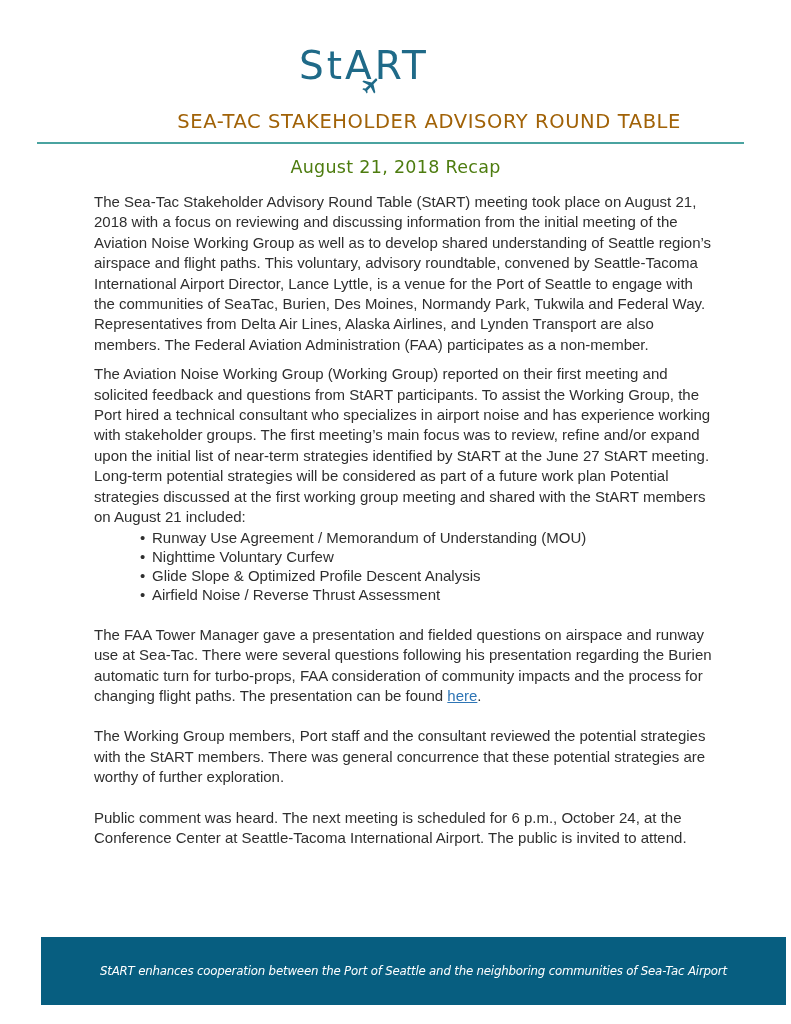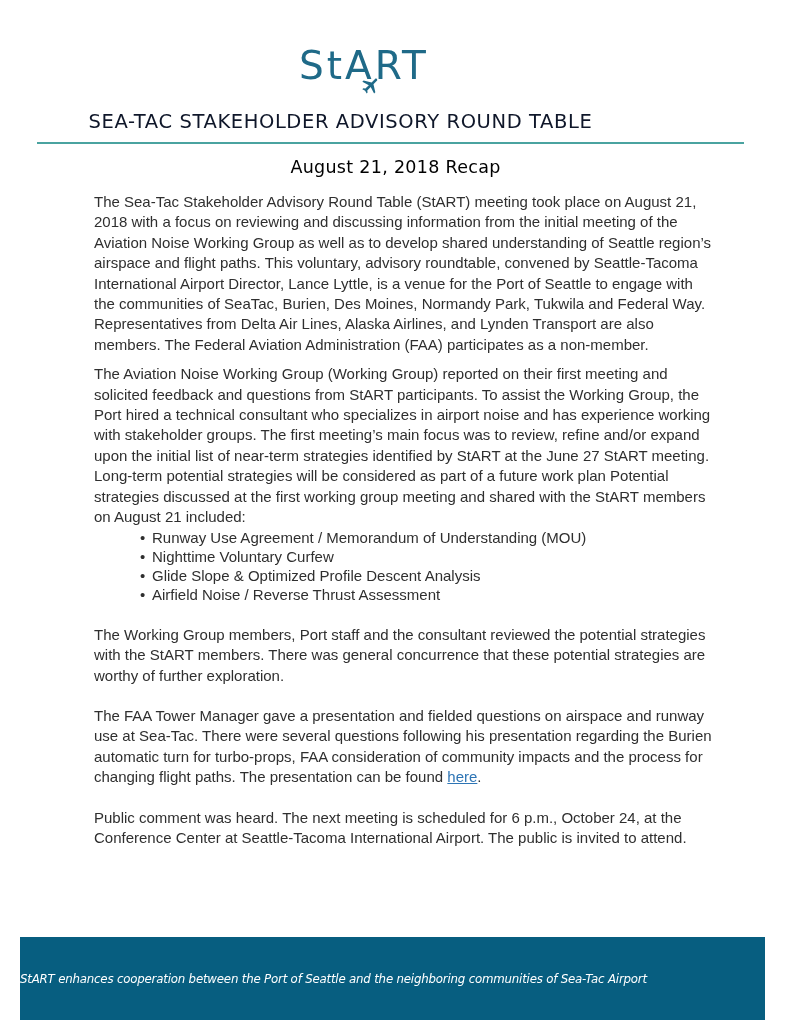--- a/index.html
+++ b/index.html
@@ -1,34 +1,34 @@
 <!DOCTYPE html>
 <html><head>
   <meta charset="utf-8">
   <style>
     html, body { margin: 0; padding: 0; background: #ffffff; }
     body { width: 791px; height: 1024px; position: relative; overflow: hidden;
            font-family: "Liberation Sans", sans-serif; color: #2a2a2a; }
     .logo { position: absolute; left: 299px; top: 46px; height: 50px; display: flex; align-items: center; flex-direction: column; }
     .logo-text { font-family: "DejaVu Sans", sans-serif; font-size: 39px; color: #1f6a88; letter-spacing: 3px; line-height: 1; }
     .logo-plane { margin-left: 14px; width: 46px; height: 46px; margin-top: -10px; }
-    .subtitle { position: absolute; left: 0; width: 681px; top: 110px; text-align: center;
-                font-family: "DejaVu Sans", sans-serif; font-size: 19.5px; color: #0f172a; letter-spacing: 0.6px; }
+    .subtitle { position: absolute; left: 0; width: 681px; top: 110px; text-align: right;
+                font-family: "DejaVu Sans", sans-serif; font-size: 19.5px; color: #a16207; letter-spacing: 0.6px; }
     .divider { position: absolute; left: 37px; top: 142px; width: 707px; height: 2px; background: #4aa3a0; }
     .recap-title { position: absolute; left: 0; width: 791px; top: 157px; text-align: center;
-                   font-family: "DejaVu Sans", sans-serif; font-size: 17.5px; color: #000000; letter-spacing: 0.3px; }
+                   font-family: "DejaVu Sans", sans-serif; font-size: 17.5px; color: #4d7c0f; letter-spacing: 0.3px; }
     .body { position: absolute; left: 94px; top: 192px; width: 620px; font-size: 15px; line-height: 20.4px; color: #2f2f2f; }
     .body p { margin: 0 0 9px 0; }
     .body p.gap { margin-bottom: 20px; }
     .body ul { margin: -9px 0 20px 0; padding-left: 58px; list-style: none; }
     .body ul li { position: relative; padding-left: 0; line-height: 19.3px; }
     .body ul li .bullet { position: absolute; left: -12px; top: 0; }
     a.link { color: #2e75b5; text-decoration: underline; }
-    .footer { position: absolute; left: 20px; top: 937px; width: 745px; height: 83px; background: #075e80;
-              display: flex; align-items: center; }
+    .footer { position: absolute; left: 41px; top: 937px; width: 745px; height: 68px; background: #075e80;
+              display: flex; align-items: center; justify-content: center; }
     .footer-text { color: #ffffff; font-style: italic; font-size: 11.8px; font-family: "DejaVu Sans", sans-serif; letter-spacing: -0.2px; }
   </style>
 </head>
 <body>
 
 <div class="logo">
   <span class="logo-text">StART</span>
   <svg class="logo-plane" viewBox="0 0 24 24">
     <path fill="#1f6a88" d="M21 16v-2l-8-5V3.5c0-.83-.67-1.5-1.5-1.5S10 2.67 10 3.5V9l-8 5v2l8-2.5V19l-2 1.5V22l3.5-1 3.5 1v-1.5L13 19v-5.5l8 2.5z" transform="rotate(45 12 12)"></path>
   </svg>
@@ -41,20 +41,20 @@
 
 <div class="body">
   <p>The Sea-Tac Stakeholder Advisory Round Table (StART) meeting took place on August 21, 2018 with a focus on reviewing and discussing information from the initial meeting of the Aviation Noise Working Group as well as to develop shared understanding of Seattle region’s airspace and flight paths.  This voluntary, advisory roundtable, convened by Seattle-Tacoma International Airport Director, Lance Lyttle, is a venue for the Port of Seattle to engage with the communities of SeaTac, Burien, Des Moines, Normandy Park, Tukwila and Federal Way.  Representatives from Delta Air Lines, Alaska Airlines, and Lynden Transport are also members. The Federal Aviation Administration (FAA) participates as a non-member.</p>
   <p>The Aviation Noise Working Group (Working Group) reported on their first meeting and solicited feedback and questions from StART participants. To assist the Working Group, the Port hired a technical consultant who specializes in airport noise and has experience working with stakeholder groups. The first meeting’s main focus was to review, refine and/or expand upon the initial list of near-term strategies identified by StART at the June 27 StART meeting. Long-term potential strategies will be considered as part of a future work plan Potential strategies discussed at the first working group meeting and shared with the StART members on August 21 included:</p>
   <ul>
     <li><span class="bullet">•</span><span>Runway Use Agreement / Memorandum of Understanding (MOU)</span></li>
     <li><span class="bullet">•</span><span>Nighttime Voluntary Curfew</span></li>
     <li><span class="bullet">•</span><span>Glide Slope &amp; Optimized Profile Descent Analysis</span></li>
     <li><span class="bullet">•</span><span>Airfield Noise / Reverse Thrust Assessment</span></li>
   </ul>
+  <p class="gap"><span>The FAA Tower Manager gave a presentation and fielded questions on airspace and runway use at Sea-Tac. There were several questions following his presentation regarding the Burien automatic turn for turbo-props, FAA consideration of community impacts and the process for changing flight paths.  The presentation can be found </span><a class="link">here</a><span>.</span></p>
   <p class="gap">The Working Group members, Port staff and the consultant reviewed the potential strategies with the StART members.  There was general concurrence that these potential strategies are worthy of further exploration.</p>
-  <p class="gap"><span>The FAA Tower Manager gave a presentation and fielded questions on airspace and runway use at Sea-Tac. There were several questions following his presentation regarding the Burien automatic turn for turbo-props, FAA consideration of community impacts and the process for changing flight paths.  The presentation can be found </span><a class="link">here</a><span>.</span></p>
   <p class="gap">Public comment was heard. The next meeting is scheduled for 6 p.m., October 24, at the Conference Center at Seattle-Tacoma International Airport.  The public is invited to attend.</p>
 </div>
 
 <div class="footer">
   <span class="footer-text">StART enhances cooperation between the Port of Seattle and the neighboring communities of Sea-Tac Airport</span>
 </div>
 
 </body></html>

